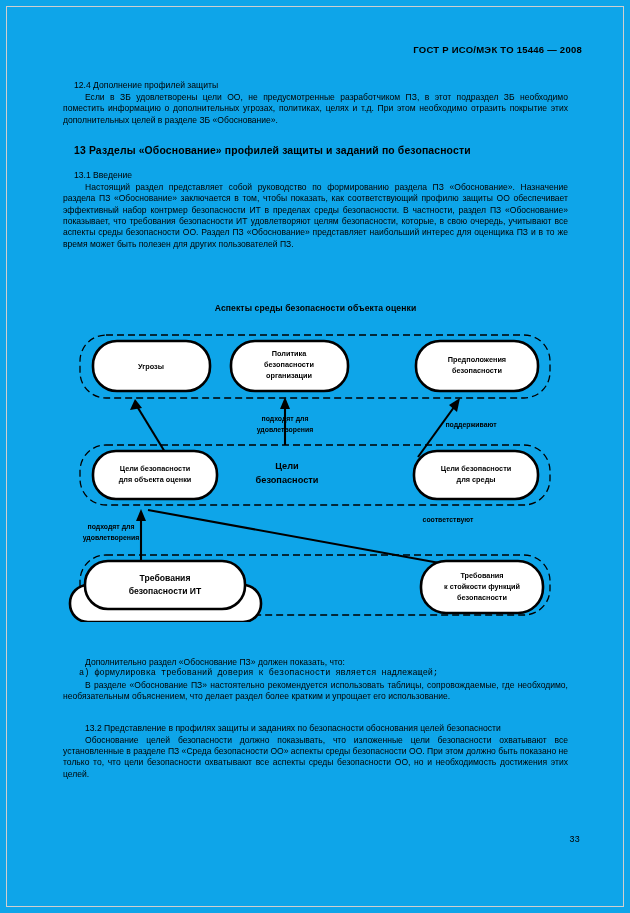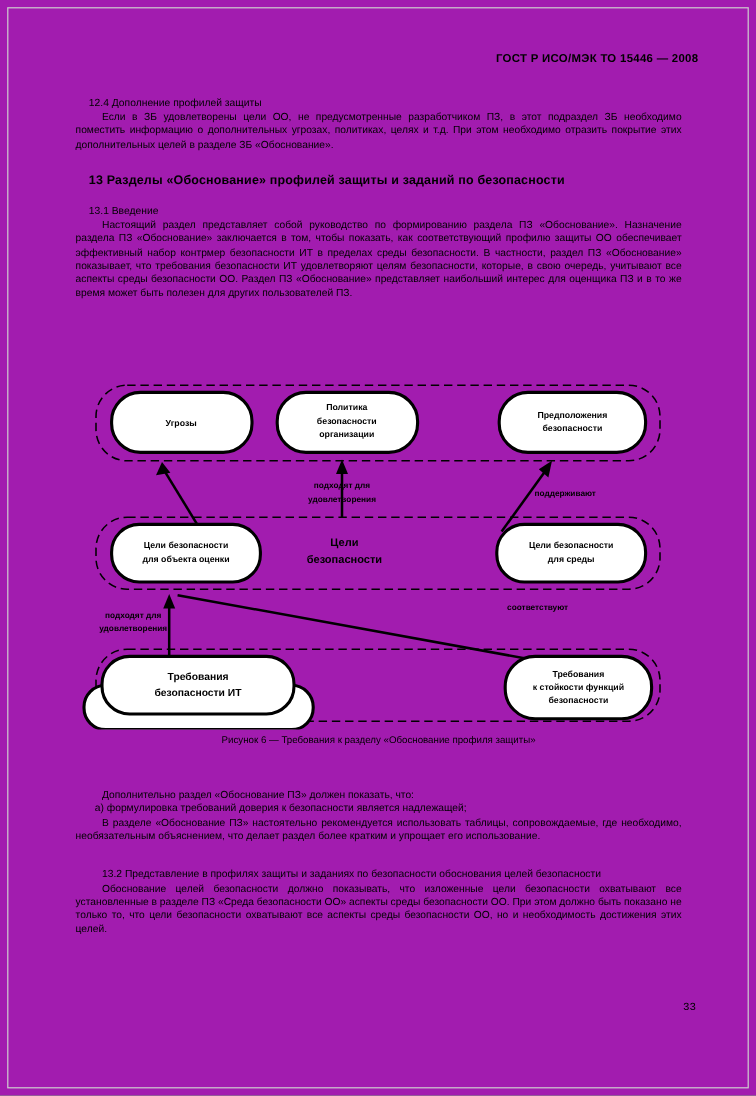--- a/index.html
+++ b/index.html
@@ -5,21 +5,21 @@
 <style>
   html, body {
     margin: 0;
     padding: 0;
     background: #8c8c8c;
   }
   .page {
     position: relative;
     width: 630px;
     height: 913px;
-    background: #a21caf;
+    background: #0ea5e9;
     margin: 0 auto;
     overflow: hidden;
     font-family: "Liberation Sans", "DejaVu Sans", sans-serif;
     color: #000000;
     box-sizing: border-box;
   }
   .page-frame {
     position: absolute;
     left: 6px;
     top: 6px;
@@ -63,21 +63,21 @@
     letter-spacing: 0.15px;
   }
   p.body {
     font-size: 8.55px;
     line-height: 1.335;
     margin: 0;
     text-align: justify;
     text-indent: 22px;
     hyphens: none;
   }
-  p.body.listitem { text-indent: 16px; }
+  p.body.listitem { text-indent: 16px; font-family: Liberation Mono, monospace; }
   .gap-m { height: 12px; }
 
   
   .figure {
     position: absolute;
     left: 63px;
     top: 303px;
     width: 505px;
   }
   .fig-title {
@@ -128,20 +128,21 @@
 
     <h2 class="sect">13 Разделы «Обоснование» профилей защиты и заданий по безопасности</h2>
 
     <div class="gap-m"></div>
 
     <h3 class="sub">13.1 Введение</h3>
     <p class="body">Настоящий раздел представляет собой руководство по формированию раздела ПЗ «Обоснование». Назначение раздела ПЗ «Обоснование» заключается в том, чтобы показать, как соответствующий профилю защиты ОО обеспечивает эффективный набор контрмер безопасности ИТ в пределах среды безопасности. В частности, раздел ПЗ «Обоснование» показывает, что требования безопасности ИТ  удовлетворяют целям безопасности, которые, в свою очередь, учитывают все аспекты среды безопасности ОО. Раздел ПЗ «Обоснование» представляет наибольший интерес для оценщика ПЗ и в то же время может быть полезен для других пользователей ПЗ.</p>
   </div>
 
   <div class="figure">
+    <div class="fig-title">Аспекты среды безопасности объекта оценки</div>
 
     <div class="fig-canvas">
       <svg width="505" height="305" viewBox="0 0 505 305">
 
         <rect x="17" y="18" width="470" height="63" rx="26" ry="26" fill="none" stroke="#000" stroke-width="1.3" stroke-dasharray="7,4"></rect>
 
         <rect x="17" y="128" width="470" height="60" rx="26" ry="26" fill="none" stroke="#000" stroke-width="1.3" stroke-dasharray="7,4"></rect>
 
         <rect x="17" y="238" width="470" height="60" rx="26" ry="26" fill="none" stroke="#000" stroke-width="1.3" stroke-dasharray="7,4"></rect>
 
@@ -213,21 +214,20 @@
         <text class="bx-label" x="102" y="264" style="font-size:8.6px">Требования</text>
         <text class="bx-label" x="102" y="277" style="font-size:8.6px">безопасности ИТ</text>
 
         <rect x="358" y="244" width="122" height="52" rx="25" ry="25" fill="#fff" stroke="#000" stroke-width="2.6"></rect>
         <text class="bx-label" x="419" y="261">Требования</text>
         <text class="bx-label" x="419" y="272">к стойкости функций</text>
         <text class="bx-label" x="419" y="283">безопасности</text>
       </svg>
     </div>
 
-    <div class="fig-caption">Рисунок 6 — Требования к разделу «Обоснование профиля защиты»</div>
   </div>
 
   <div class="content" style="top:657px;">
     <p class="body">Дополнительно раздел «Обоснование ПЗ» должен показать, что:</p>
     <p class="body listitem">a) формулировка требований доверия к безопасности является надлежащей;</p>
     <p class="body">В разделе «Обоснование ПЗ» настоятельно рекомендуется использовать таблицы, сопровождаемые, где необходимо, необязательным объяснением, что делает раздел более кратким и упрощает его использование.</p>
 
     <h3 class="sub" style="margin-top:20px; text-align:justify; padding-left:0; text-indent:22px;">13.2 Представление в профилях защиты и заданиях по безопасности обоснования целей безопасности</h3>
     <p class="body">Обоснование целей безопасности должно показывать, что изложенные цели безопасности охватывают все установленные в разделе ПЗ «Среда безопасности ОО» аспекты среды безопасности ОО. При этом должно быть показано не только то, что цели безопасности охватывают все аспекты среды безопасности ОО, но и необходимость достижения этих целей.</p>
   </div>

